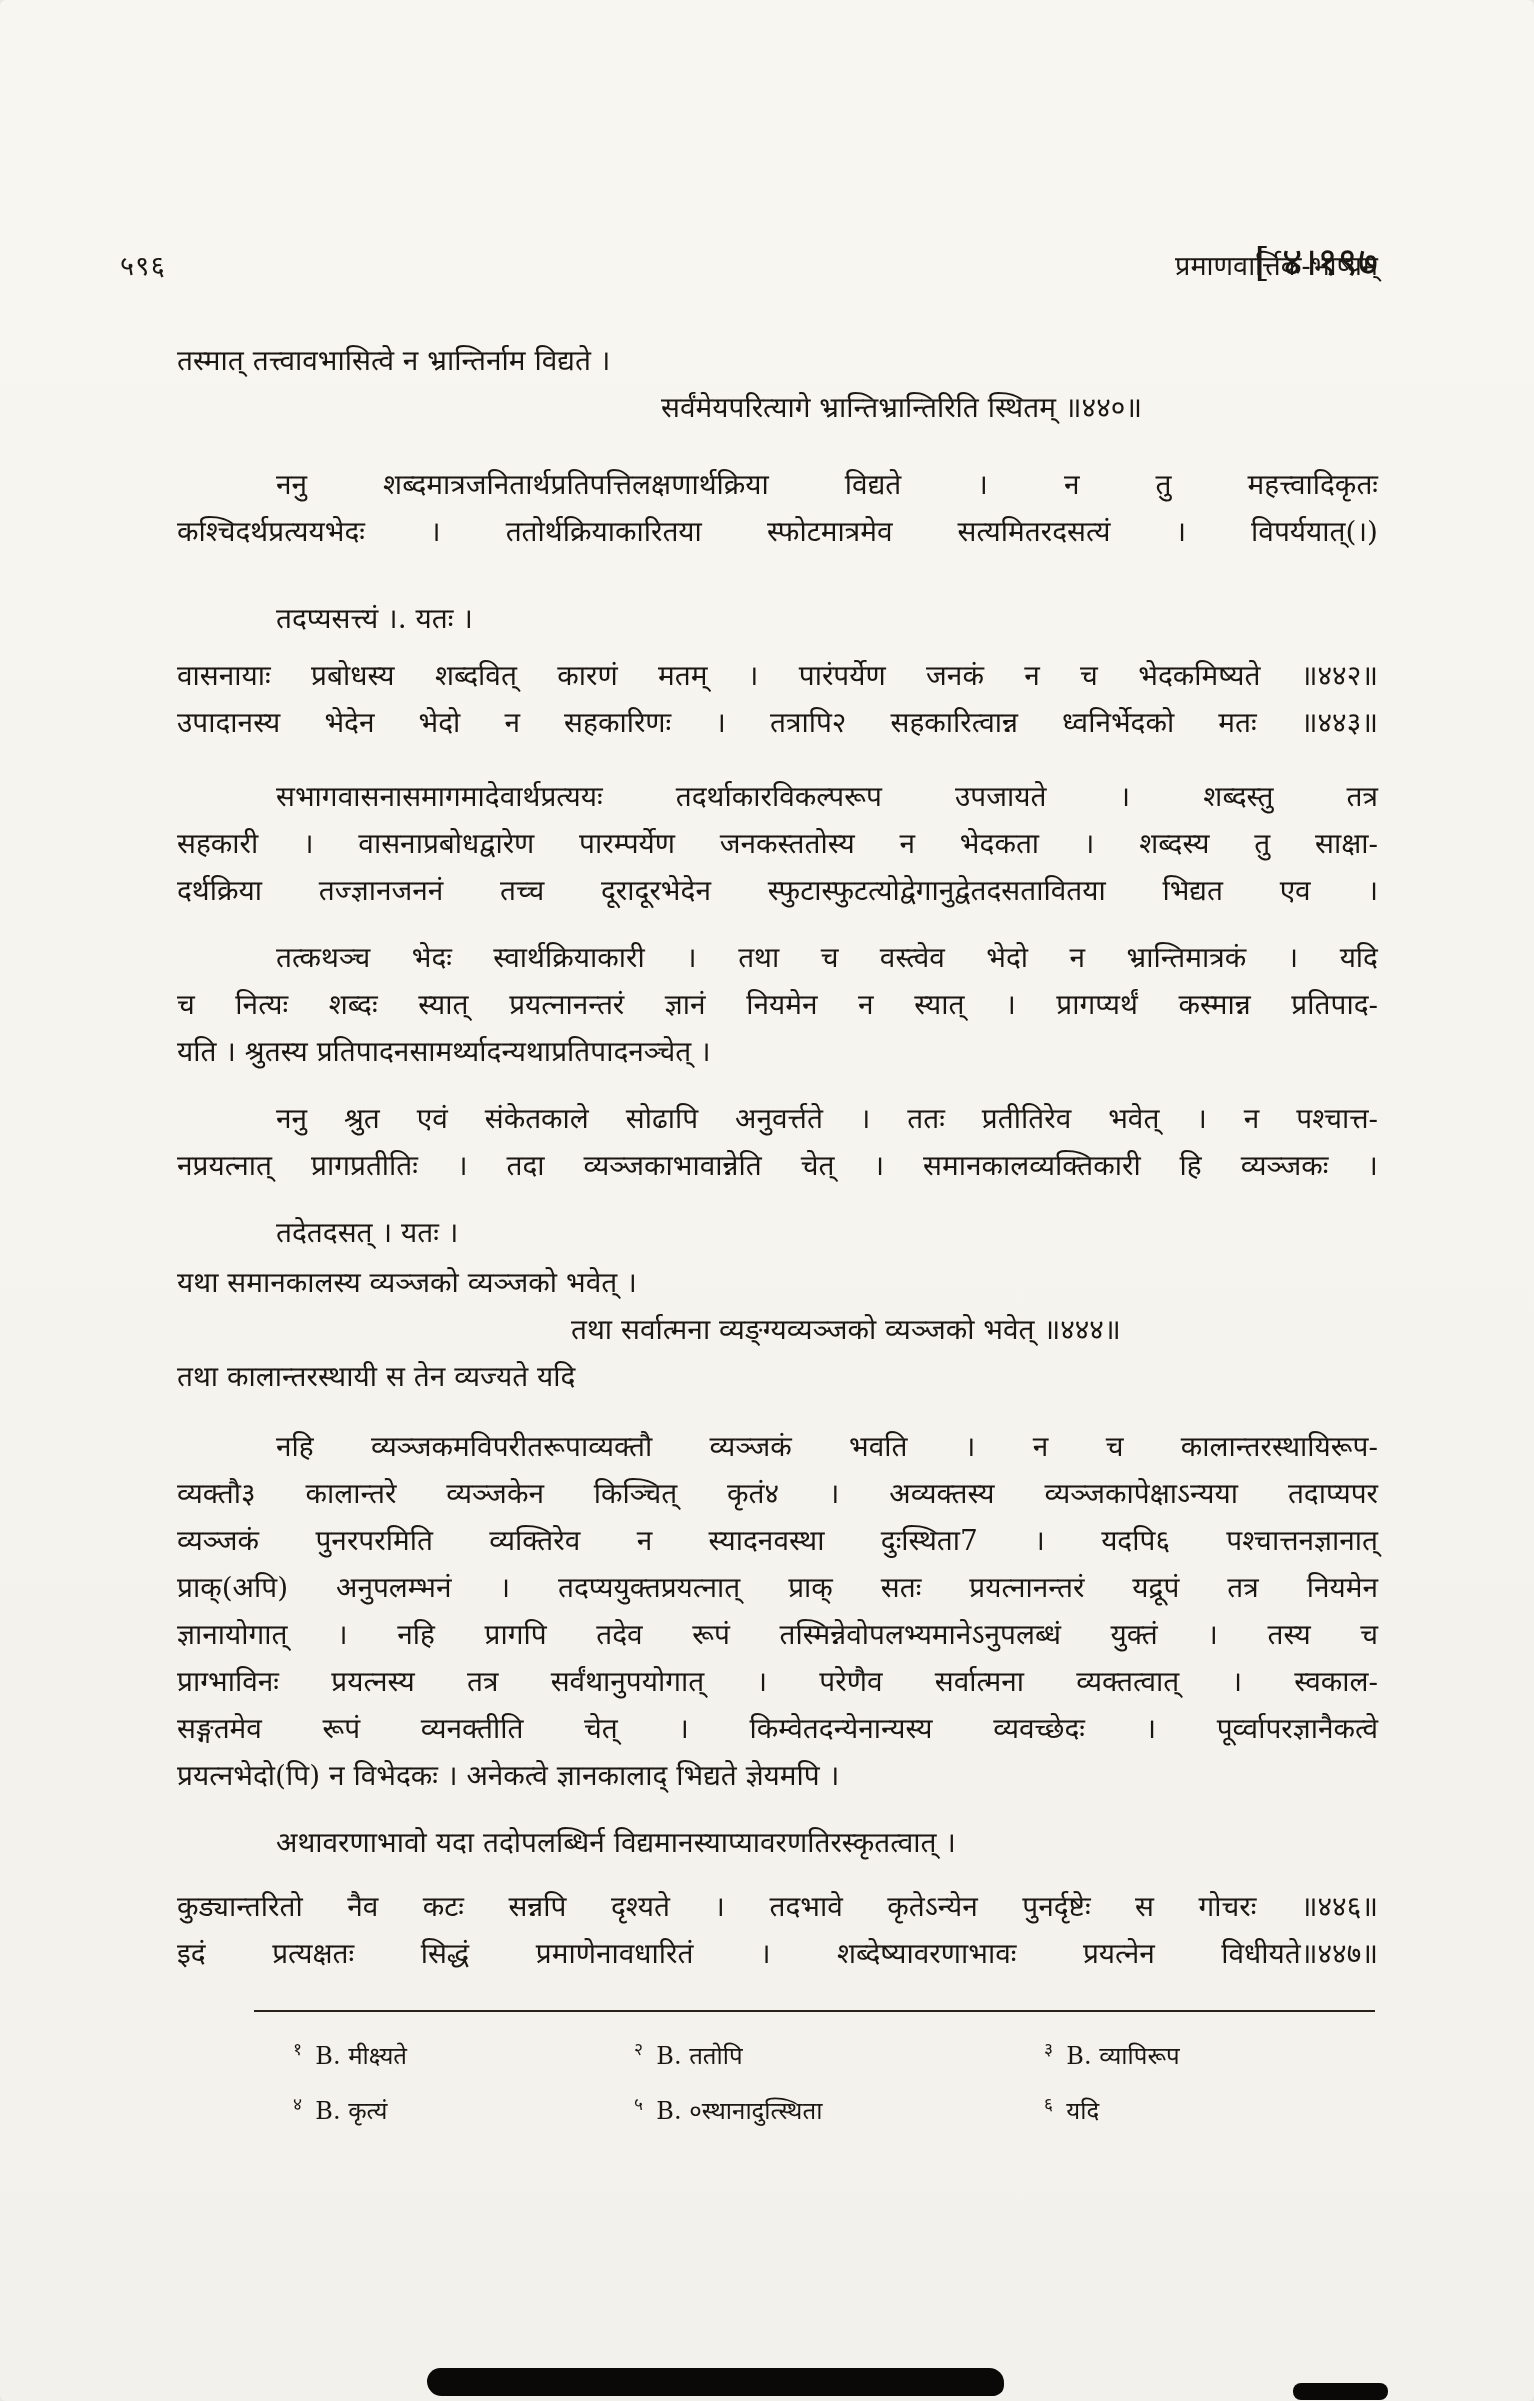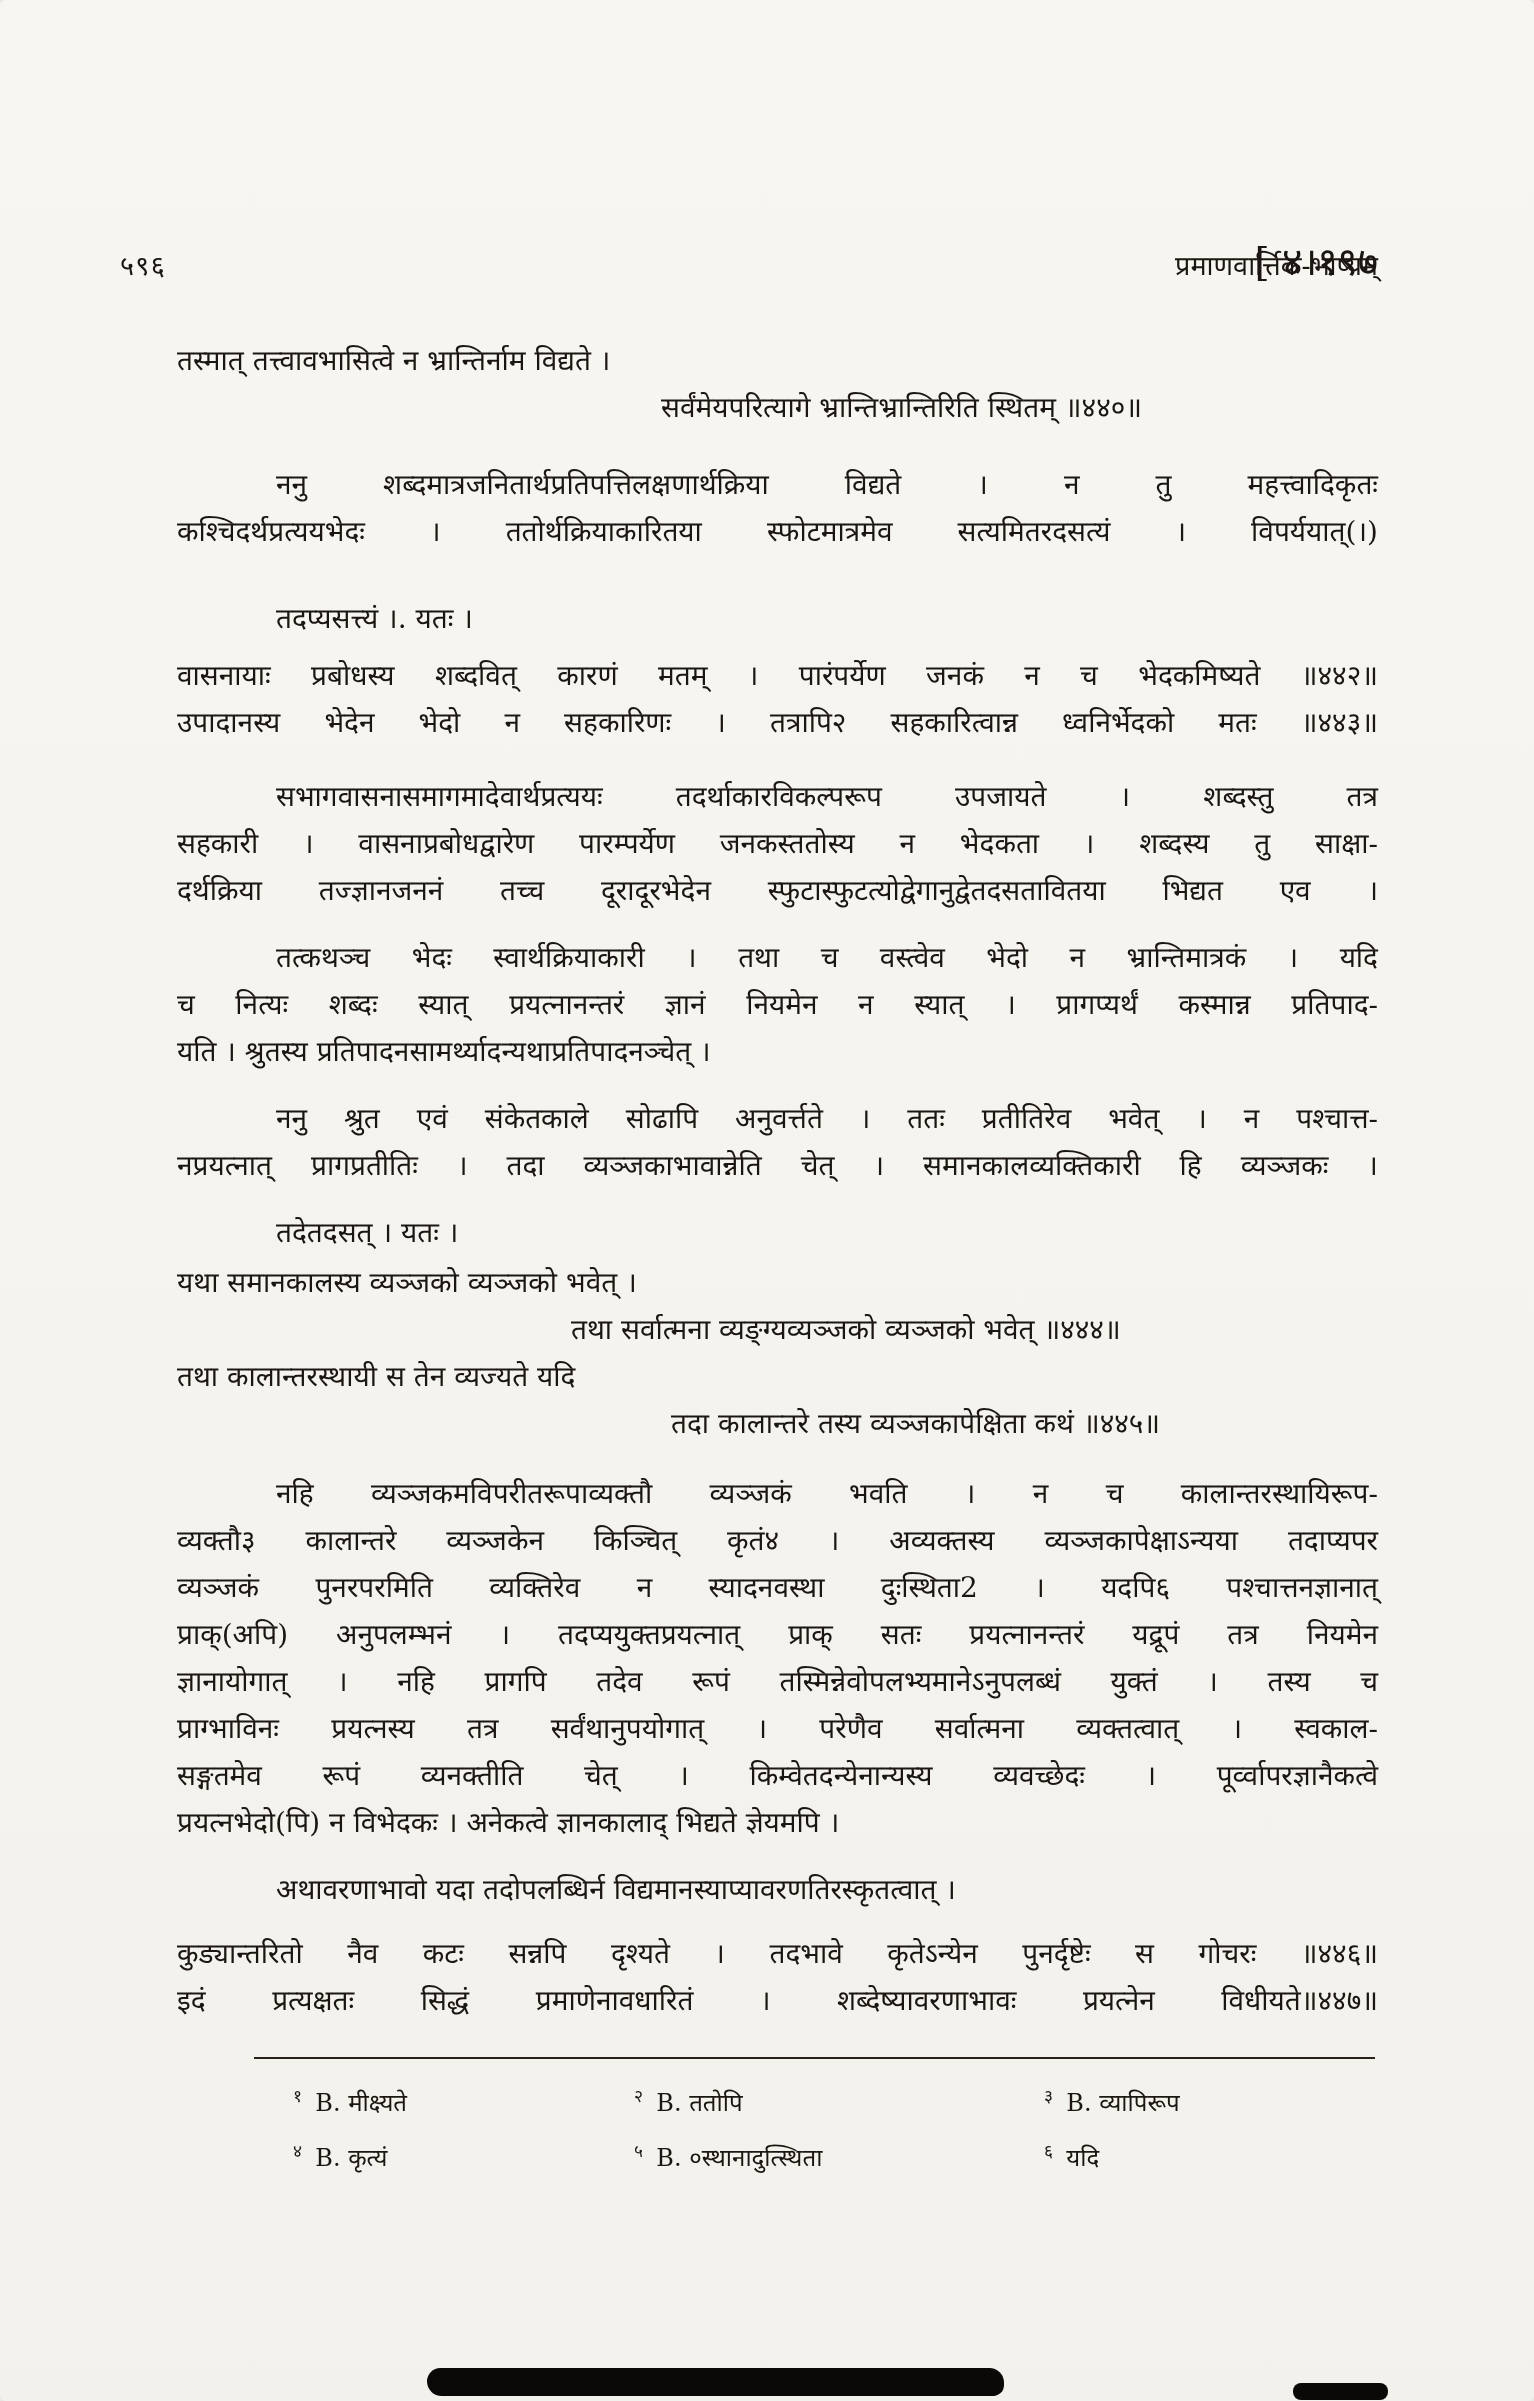--- a/index.html
+++ b/index.html
@@ -155,27 +155,26 @@
     </div>
 
     <div class="block mt30">
       <div class="line first">तदेतदसत् ।   यतः ।</div>
     </div>
 
     <div class="block mt5">
       <div class="line">यथा समानकालस्य व्यञ्जको व्यञ्जको भवेत् ।</div>
       <div class="line off-b">तथा सर्वात्मना व्यङ्ग्यव्यञ्जको  व्यञ्जको  भवेत् ॥४४४॥</div>
       <div class="line">तथा कालान्तरस्थायी स तेन व्यज्यते यदि</div>
-      <div class="line off-c">तदा कालान्तरे तस्य व्यञ्जकापेक्षिता कथं ॥४४५॥</div>
     </div>
 
     <div class="block mt35">
       <div class="line jl first">नहि व्यञ्जकमविपरीतरूपाव्यक्तौ  व्यञ्जकं  भवति ।  न  च  कालान्तरस्थायिरूप-</div>
       <div class="line jl">व्यक्तौ३ कालान्तरे  व्यञ्जकेन  किञ्चित्  कृतं४ ।  अव्यक्तस्य  व्यञ्जकापेक्षाऽन्यया  तदाप्यपर</div>
-      <div class="line jl">व्यञ्जकं पुनरपरमिति  व्यक्तिरेव न स्यादनवस्था दुःस्थिता2 ।  यदपि६  पश्चात्तनज्ञानात्</div>
+      <div class="line jl">व्यञ्जकं पुनरपरमिति  व्यक्तिरेव न स्यादनवस्था दुःस्थिता7 ।  यदपि६  पश्चात्तनज्ञानात्</div>
       <div class="line jl">प्राक्(अपि)  अनुपलम्भनं ।  तदप्ययुक्तप्रयत्नात्  प्राक्  सतः  प्रयत्नानन्तरं  यद्रूपं  तत्र  नियमेन</div>
       <div class="line jl">ज्ञानायोगात् ।  नहि  प्रागपि  तदेव  रूपं  तस्मिन्नेवोपलभ्यमानेऽनुपलब्धं  युक्तं ।  तस्य  च</div>
       <div class="line jl">प्राग्भाविनः प्रयत्नस्य  तत्र  सर्वंथानुपयोगात् ।  परेणैव  सर्वात्मना  व्यक्तत्वात् ।  स्वकाल-</div>
       <div class="line jl">सङ्गतमेव  रूपं  व्यनक्तीति  चेत् ।   किम्वेतदन्येनान्यस्य  व्यवच्छेदः ।  पूर्व्वापरज्ञानैकत्वे</div>
       <div class="line">प्रयत्नभेदो(पि)  न  विभेदकः ।  अनेकत्वे  ज्ञानकालाद्  भिद्यते  ज्ञेयमपि ।</div>
     </div>
 
     <div class="block mt30">
       <div class="line first">अथावरणाभावो यदा तदोपलब्धिर्न  विद्यमानस्याप्यावरणतिरस्कृतत्वात् ।</div>
     </div>

